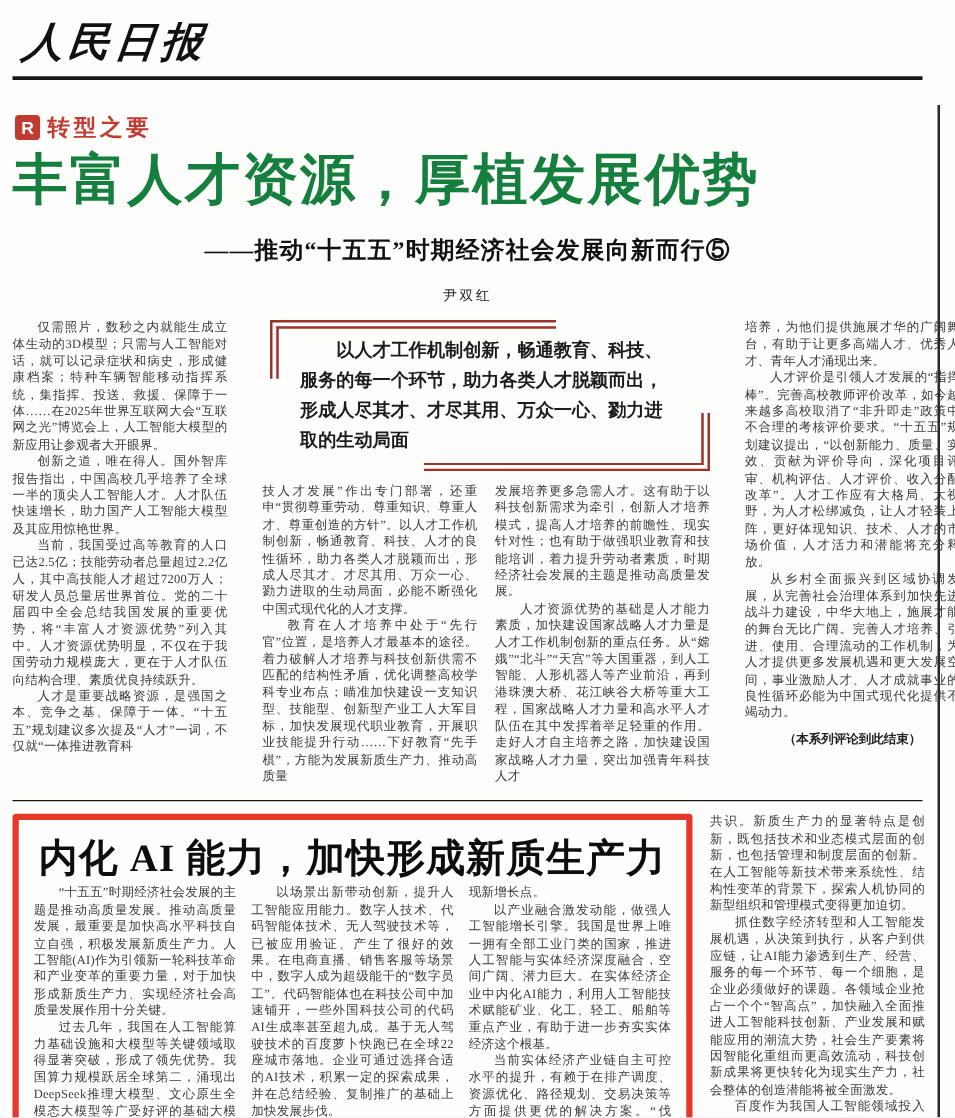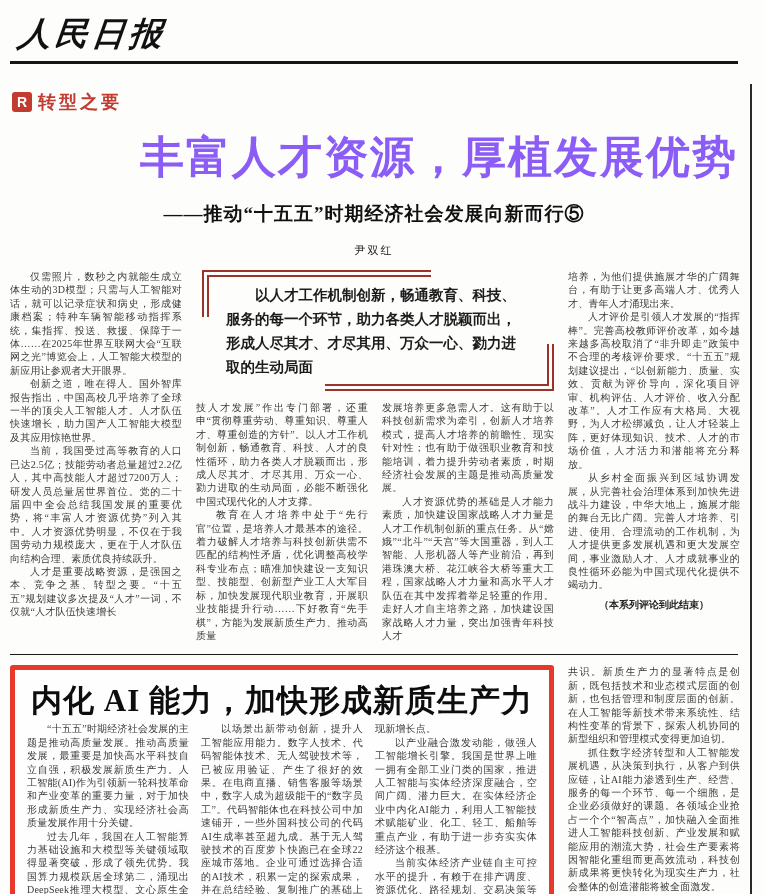--- a/index.html
+++ b/index.html
@@ -21,29 +21,29 @@
   .section-label { display:flex; align-items:center; gap:6px; margin:26px 0 0 2px; }
   .label-icon {
     width:20px; height:20px; background:#c23b30; color:#fff; border-radius:3px;
     font-family:"Liberation Sans",sans-serif; font-weight:bold; font-size:14px;
     display:flex; align-items:center; justify-content:center;
   }
   .label-text { color:#c23b30; font-weight:bold; font-size:18px;
     font-family:"Liberation Sans","DejaVu Sans",sans-serif; letter-spacing:3px; }
   
   .h1 {
-    text-align:right; font-family:"Liberation Sans","DejaVu Sans",sans-serif;
-    font-weight:900; font-size:44px; letter-spacing:2px; color:#8b5cf6; margin-top:14px;
+    text-align:left; font-family:"Liberation Sans","DejaVu Sans",sans-serif;
+    font-weight:900; font-size:44px; letter-spacing:2px; color:#15803d; 
   }
   .h2 {
     text-align:center; font-weight:bold; font-size:19px; color:#111; margin-top:14px; letter-spacing:1px;
   }
   .byline { text-align:center; font-size:11px; color:#222; margin:16px 0 12px; letter-spacing:2px; }
   
-  .art1-grid { display:grid; grid-template-columns:172px 358px 172px; gap:14px; }
+  .art1-grid { display:grid; grid-template-columns:172px 358px 172px; gap:28px; }
   .p { font-size:10px; line-height:13.4px; text-align:justify; text-indent:2em; color:#3a3a3a; letter-spacing:.2px; }
   .p.cont { text-indent:0; }
   
   .quote-box { position:relative; padding:13px 24px 12px 30px; margin-bottom:10px; min-height:88px; }
   .quote-box::before {
     content:""; position:absolute; top:0; left:6px; width:62%; height:40px;
     border-top:7px double #9e322a; border-left:7px double #9e322a;
   }
   .quote-box::after {
     content:""; position:absolute; bottom:0; right:0; width:62%; height:40px;
@@ -87,21 +87,21 @@
   <h1 class="h1">丰富人才资源，厚植发展优势</h1>
   <div class="h2">——推动“十五五”时期经济社会发展向新而行⑤</div>
   <div class="byline">尹双红</div>
 
   <div class="art1-grid">
 
     <div class="col">
       <p class="p">仅需照片，数秒之内就能生成立体生动的3D模型；只需与人工智能对话，就可以记录症状和病史，形成健康档案；特种车辆智能移动指挥系统，集指挥、投送、救援、保障于一体……在2025年世界互联网大会“互联网之光”博览会上，人工智能大模型的新应用让参观者大开眼界。</p>
       <p class="p">创新之道，唯在得人。国外智库报告指出，中国高校几乎培养了全球一半的顶尖人工智能人才。人才队伍快速增长，助力国产人工智能大模型及其应用惊艳世界。</p>
       <p class="p">当前，我国受过高等教育的人口已达2.5亿；技能劳动者总量超过2.2亿人，其中高技能人才超过7200万人；研发人员总量居世界首位。党的二十届四中全会总结我国发展的重要优势，将“丰富人才资源优势”列入其中。人才资源优势明显，不仅在于我国劳动力规模庞大，更在于人才队伍向结构合理、素质优良持续跃升。</p>
-      <p class="p">人才是重要战略资源，是强国之本、竞争之基、转型之要。“十五五”规划建议多次提及“人才”一词，不仅就“人才队伍快速增长</p>
+      <p class="p">人才是重要战略资源，是强国之本、竞争之基、保障于一体。“十五五”规划建议多次提及“人才”一词，不仅就“一体推进教育科</p>
     </div>
 
     <div>
       <div class="quote-box">
         <p class="quote-text">以人才工作机制创新，畅通教育、科技、服务的每一个环节，助力各类人才脱颖而出，形成人尽其才、才尽其用、万众一心、勠力进取的生动局面</p>
       </div>
       <div class="mid-cols">
         <div class="col">
           <p class="p cont">技人才发展”作出专门部署，还重申“贯彻尊重劳动、尊重知识、尊重人才、尊重创造的方针”。以人才工作机制创新，畅通教育、科技、人才的良性循环，助力各类人才脱颖而出，形成人尽其才、才尽其用、万众一心、勠力进取的生动局面，必能不断强化中国式现代化的人才支撑。</p>
           <p class="p">教育在人才培养中处于“先行官”位置，是培养人才最基本的途径。着力破解人才培养与科技创新供需不匹配的结构性矛盾，优化调整高校学科专业布点；瞄准加快建设一支知识型、技能型、创新型产业工人大军目标，加快发展现代职业教育，开展职业技能提升行动……下好教育“先手棋”，方能为发展新质生产力、推动高质量</p>

